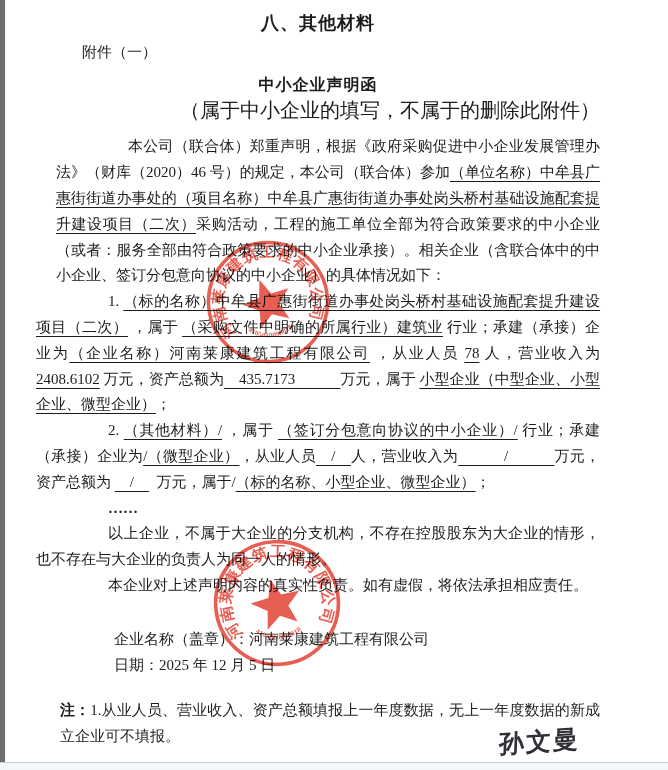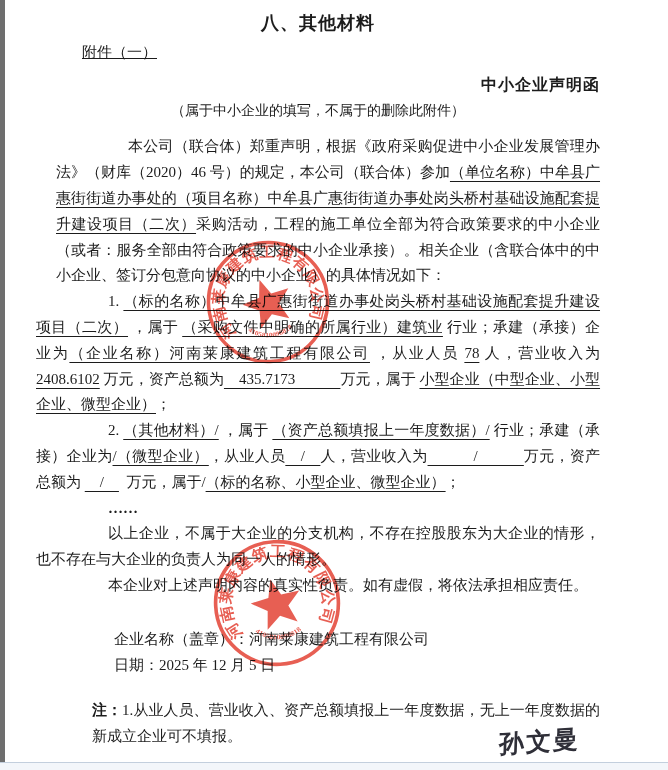--- a/index.html
+++ b/index.html
@@ -19,41 +19,41 @@
   }
   .doc{
     position:absolute;left:5px;top:0;width:645px;height:762px;
     padding:10px 50px 0 31px;box-sizing:border-box;
     font-size:15px;line-height:25.8px;
   }
   .sec-title{
     text-align:center;font-weight:bold;font-size:18px;line-height:26px;
     letter-spacing:1px;margin:0;
   }
-  .attach{margin:4px 0 0 46px;text-decoration:underline;}
+  .attach{margin:4px 0 0 46px;}
   .doc-title{
-    text-align:right;font-weight:bold;font-size:16px;margin-top:6px;
+    text-align:center;font-weight:bold;font-size:16px;margin-top:6px;
     letter-spacing:1px;
   }
-  .doc-subtitle{text-align:center;font-size:14px;}
+  .doc-subtitle{text-align:right;font-size:20px;}
   .para{
     margin:0;text-align:justify;white-space:pre-wrap;
     text-indent:72px;
   }
   .para.first{margin-top:11px;margin-left:20px;}
   .u{
     text-decoration:underline;
     text-underline-offset:4px;
     text-decoration-thickness:1px;
   }
   .b{font-weight:bold;}
   .sig-block{margin:28px 0 0 78px;}
   .sig-block div{line-height:25.8px;font-family:Liberation Serif, serif;}
   .note{
-    margin:20px 0 0 56px;text-align:justify;white-space:pre-wrap;
+    margin:20px 0 0 24px;text-align:justify;white-space:pre-wrap;
   }
   .stamp{
     position:absolute;color:#e23b2d;opacity:.82;mix-blend-mode:multiply;
     pointer-events:none;
   }
   .stamp text{fill:currentColor;font-family:"Liberation Serif",serif;font-weight:bold;}
   .stamp-1{left:204px;top:238px;width:128px;height:128px;transform:rotate(-5deg);}
   .stamp-2{left:211px;top:537px;width:132px;height:132px;transform:rotate(-3deg);}
   .hand-sign{
     position:absolute;right:88px;bottom:12px;
@@ -68,21 +68,21 @@
 <div class="page-left-edge"></div>
 
 <div class="doc">
   <div class="sec-title">八、其他材料</div>
   <div class="attach">附件（一）</div>
   <div class="doc-title">中小企业声明函</div>
   <div class="doc-subtitle">（属于中小企业的填写，不属于的删除此附件）</div>
 
   <p class="para first"><span>本公司（联合体）郑重声明，根据《政府采购促进中小企业发展管理办法》（财库（2020）46 号）的规定，本公司（联合体）参加</span><span class="u">（单位名称）中牟县广惠街街道办事处的（项目名称）中牟县广惠街街道办事处岗头桥村基础设施配套提升建设项目（二次）</span><span>采购活动，工程的施工单位全部为符合政策要求的中小企业（或者：服务全部由符合政策要求的中小企业承接）。相关企业（含联合体中的中小企业、签订分包意向协议的中小企业）的具体情况如下：</span></p>
   <p class="para"><span>1. </span><span class="u">（标的名称）中牟县广惠街街道办事处岗头桥村基础设施配套提升建设项目（二次）</span><span> ，属于 </span><span class="u">（采购文件中明确的所属行业）建筑业</span><span> 行业；承建（承接）企业为</span><span class="u">（企业名称）河南莱康建筑工程有限公司</span><span> ，从业人员 </span><span class="u">78</span><span> 人，营业收入为 </span><span class="u">2408.6102</span><span> 万元，资产总额为</span><span class="u">　435.7173　　　</span><span>万元，属于 </span><span class="u">小型企业（中型企业、小型企业、微型企业）</span><span>；</span></p>
-  <p class="para"><span>2. </span><span class="u">（其他材料）/</span><span> ，属于 </span><span class="u">（资产总额填报上一年度数据）/</span><span> 行业；承建（承接）企业为</span><span class="u">/（微型企业）</span><span>，从业人员</span><span class="u">　/　</span><span>人，营业收入为</span><span class="u">　　　/　　　</span><span>万元，资产总额为 </span><span class="u">　/　</span><span>  万元，属于/</span><span class="u">（标的名称、小型企业、微型企业）</span><span>；</span></p>
+  <p class="para"><span>2. </span><span class="u">（其他材料）/</span><span> ，属于 </span><span class="u">（签订分包意向协议的中小企业）/</span><span> 行业；承建（承接）企业为</span><span class="u">/（微型企业）</span><span>，从业人员</span><span class="u">　/　</span><span>人，营业收入为</span><span class="u">　　　/　　　</span><span>万元，资产总额为 </span><span class="u">　/　</span><span>  万元，属于/</span><span class="u">（标的名称、小型企业、微型企业）</span><span>；</span></p>
   <p class="para"><span class="b">……</span></p>
   <p class="para"><span>以上企业，不属于大企业的分支机构，不存在控股股东为大企业的情形，也不存在与大企业的负责人为同一人的情形。</span></p>
   <p class="para"><span>本企业对上述声明内容的真实性负责。如有虚假，将依法承担相应责任。</span></p>
 
   <div class="sig-block">
     <div>企业名称（盖章）：河南莱康建筑工程有限公司</div>
     <div>日期：2025 年 12 月 5 日</div>
   </div>
 
   <p class="note"><span class="b">注：</span><span>1.从业人员、营业收入、资产总额填报上一年度数据，无上一年度数据的新成立企业可不填报。</span></p>

